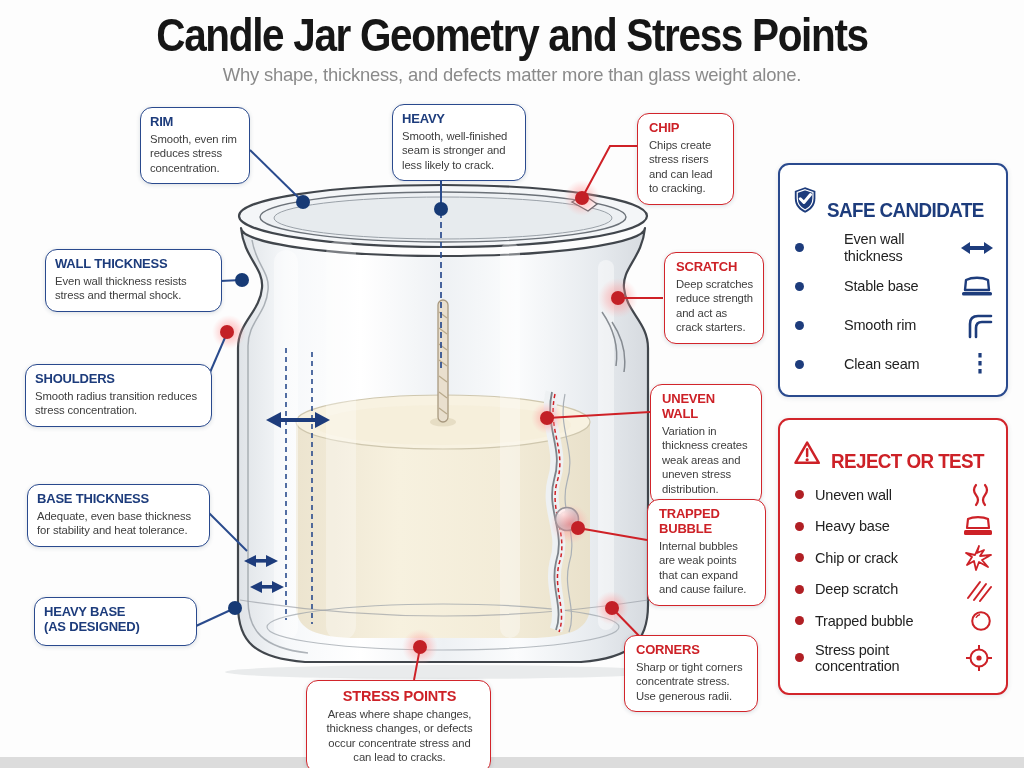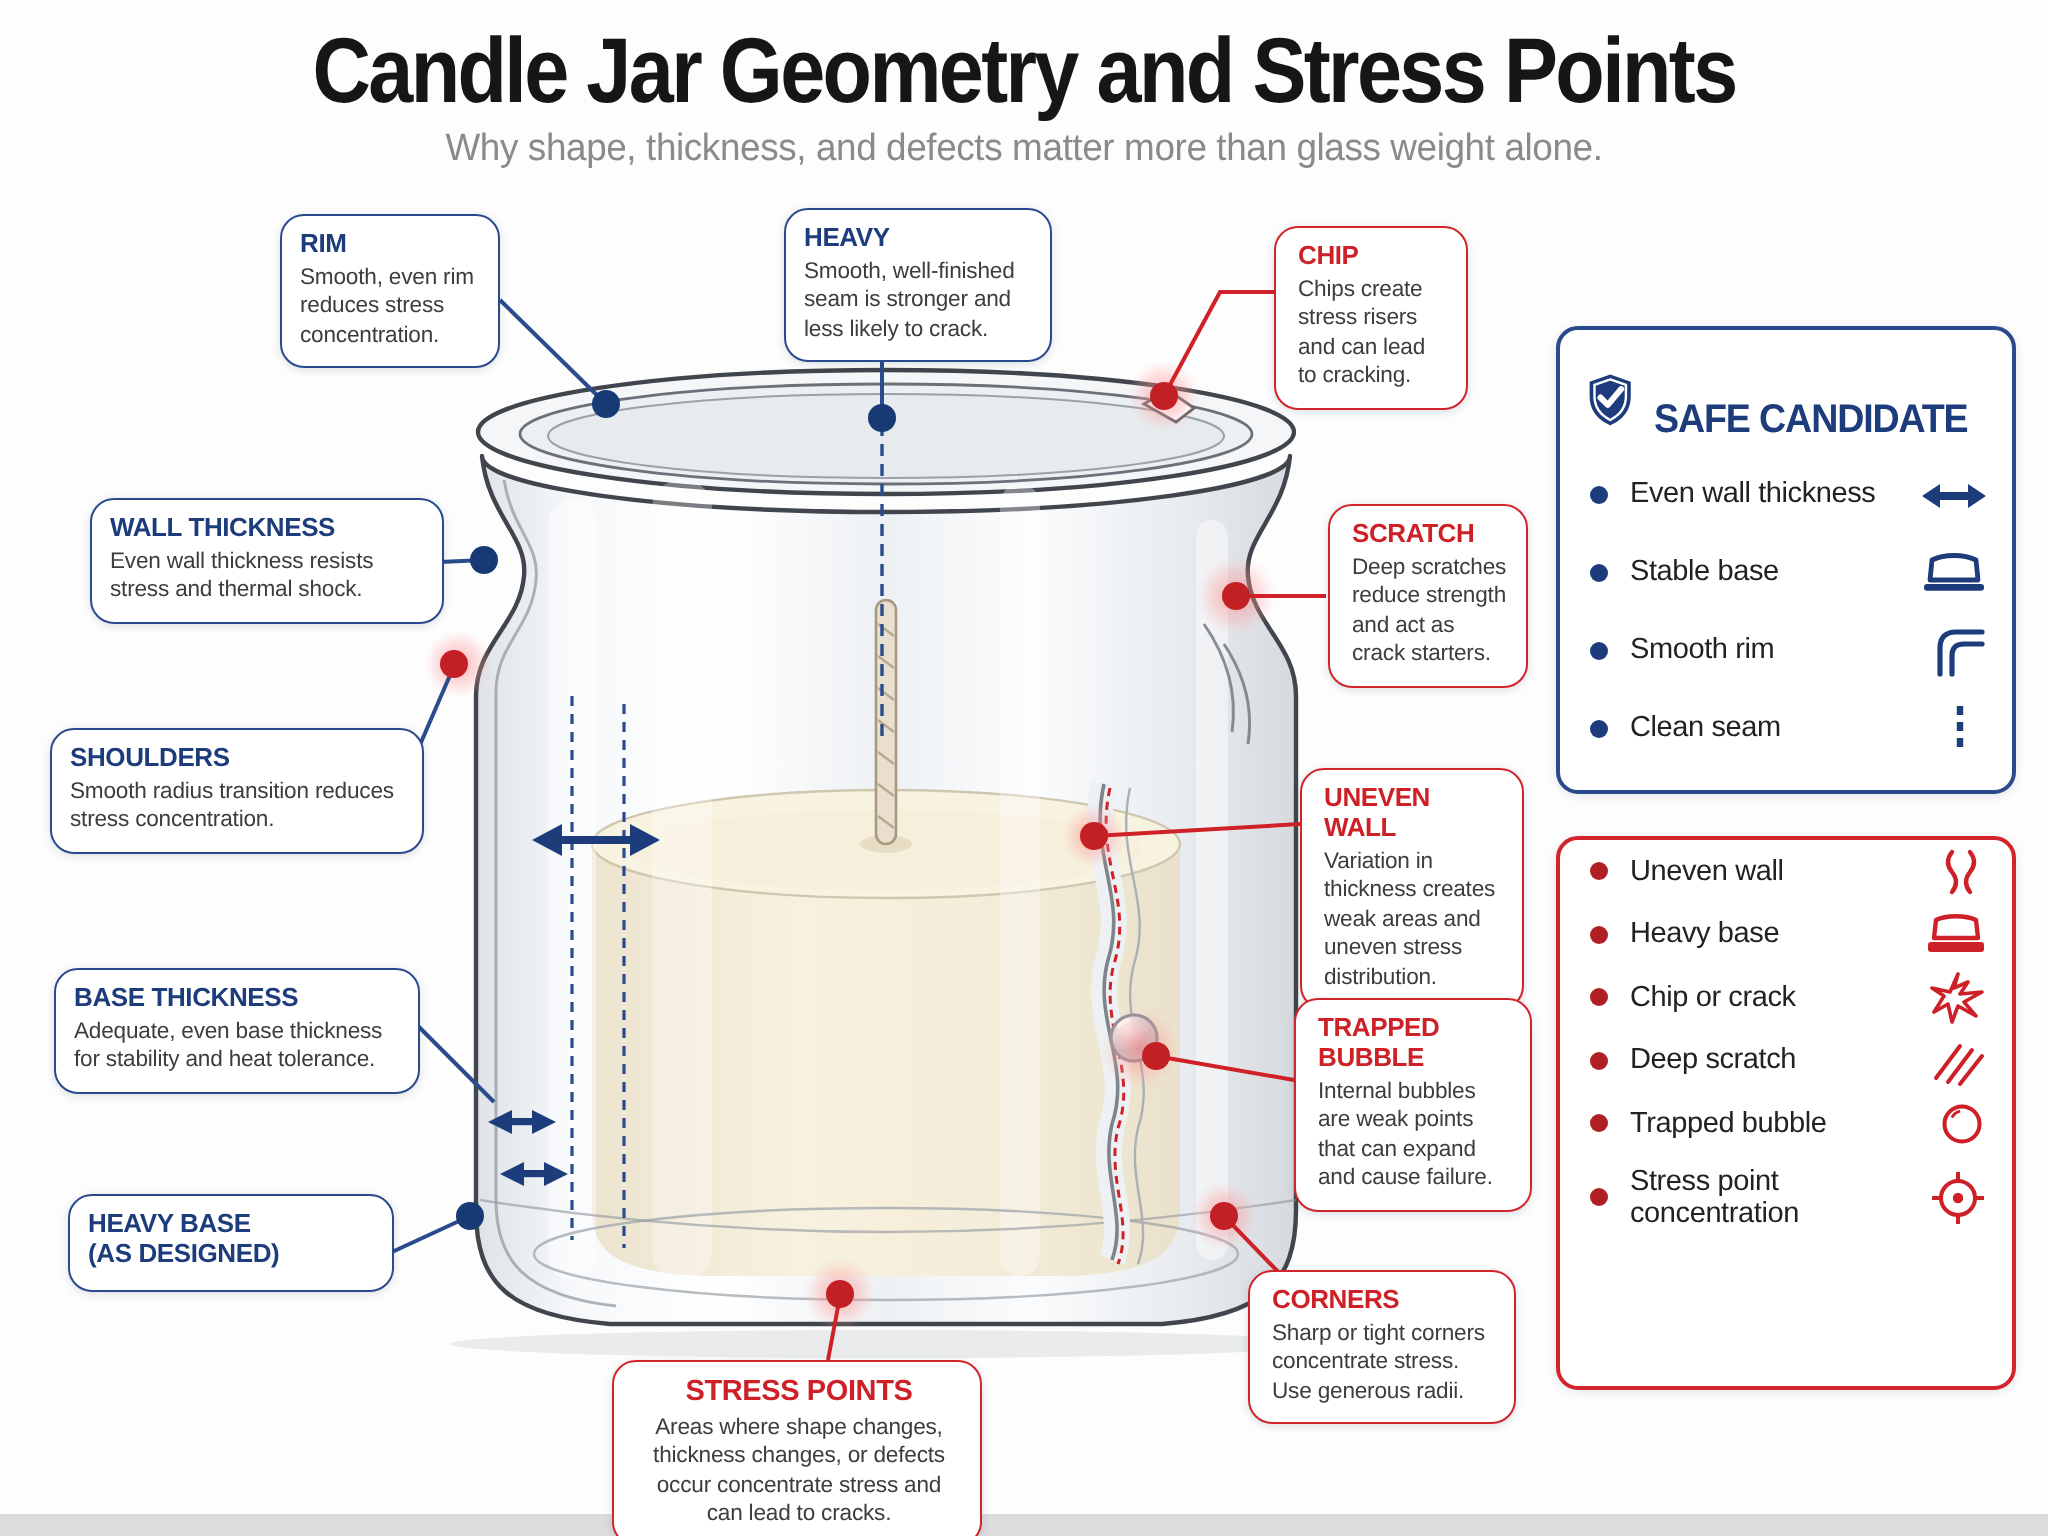--- a/index.html
+++ b/index.html
@@ -25,21 +25,21 @@
 
   .panel { position:absolute; left:778px; width:230px; background:#fff; border-radius:11px;
     box-shadow:0 1px 5px rgba(40,60,90,.12); z-index:10; }
   .panel.safe { top:163px; height:234px; border:2.2px solid #2a4a8e; }
   .panel.reject { top:418px; height:277px; border:2.2px solid #d2252b; }
   .p-head { display:flex; align-items:flex-end; gap:10px; padding:13px 12px 6px 13px; }
   .p-title { font-size:20px; font-weight:800; letter-spacing:-.6px; transform:scaleX(.94); transform-origin:left center; white-space:nowrap; }
   .safe .p-title { color:#1d3c7c; }
   .reject .p-title { color:#cd2127; }
   .p-row { display:flex; align-items:center; padding:0 13px 0 15px; }
-  .safe .p-row { height:39px; }
+  .safe .p-row { height:39px;gap:29px; }
   .reject .p-row { height:31.5px; }
   .p-row.tall { height:auto; padding-top:5px; }
   .bullet { width:9px; height:9px; border-radius:50%; flex:0 0 9px; margin-right:11px; }
   .safe .bullet { background:#1d3c7c; }
   .reject .bullet { background:#b01f24; }
   .p-label { flex:1; font-size:14.5px; color:#222; letter-spacing:-.2px; line-height:1.12; }
   .p-ic { flex:0 0 34px; display:flex; justify-content:flex-end; }
 
   svg { display:block; }
   .overlay { position:absolute; left:0; top:0; z-index:5; pointer-events:none; }
@@ -301,20 +301,28 @@
       <span class="p-label">Clean seam</span>
       <span class="p-ic">
         <svg width="26" height="28" viewBox="0 0 26 28">
             <path d="M13,2 V26" stroke="#1d3c7c" stroke-width="3.2" stroke-dasharray="4.5,3.5"></path>
           </svg>
       </span>
     </div>
   </div>
 
   <div class="panel reject">
+    <div class="p-head">
+      <svg width="44" height="40" viewBox="0 0 46 42">
+        <path d="M23,4 L42,37 H4 Z" fill="none" stroke="#cd2127" stroke-width="4" stroke-linejoin="round"></path>
+        <path d="M23,15 V26" stroke="#cd2127" stroke-width="4" stroke-linecap="round"></path>
+        <circle cx="23" cy="32" r="2.6" fill="#cd2127"></circle>
+      </svg>
+      <div class="p-title">REJECT OR TEST</div>
+    </div>
     <div class="p-row">
       <span class="bullet"></span>
       <span class="p-label">Uneven wall</span>
       <span class="p-ic">
         <svg width="26" height="26" viewBox="0 0 26 26" fill="none" stroke="#cd2127" stroke-width="2.2" stroke-linecap="round">
             <path d="M9,3 q-4,5 0,10 q4,5 0,10"></path>
             <path d="M18,3 q4,5 0,10 q-4,5 0,10"></path>
           </svg>
       </span>
     </div>

